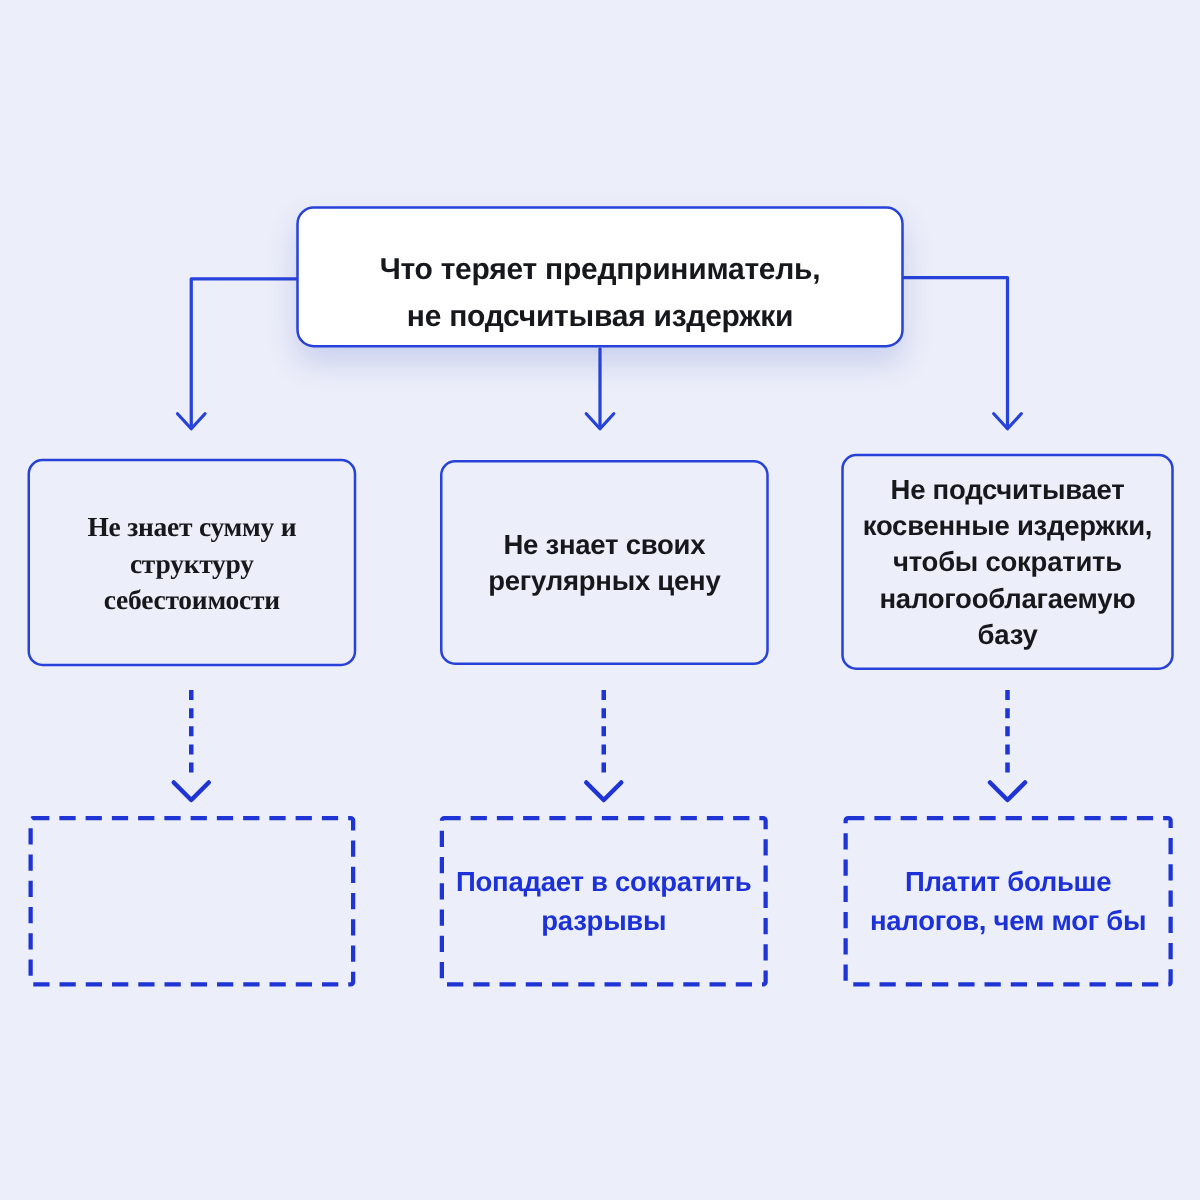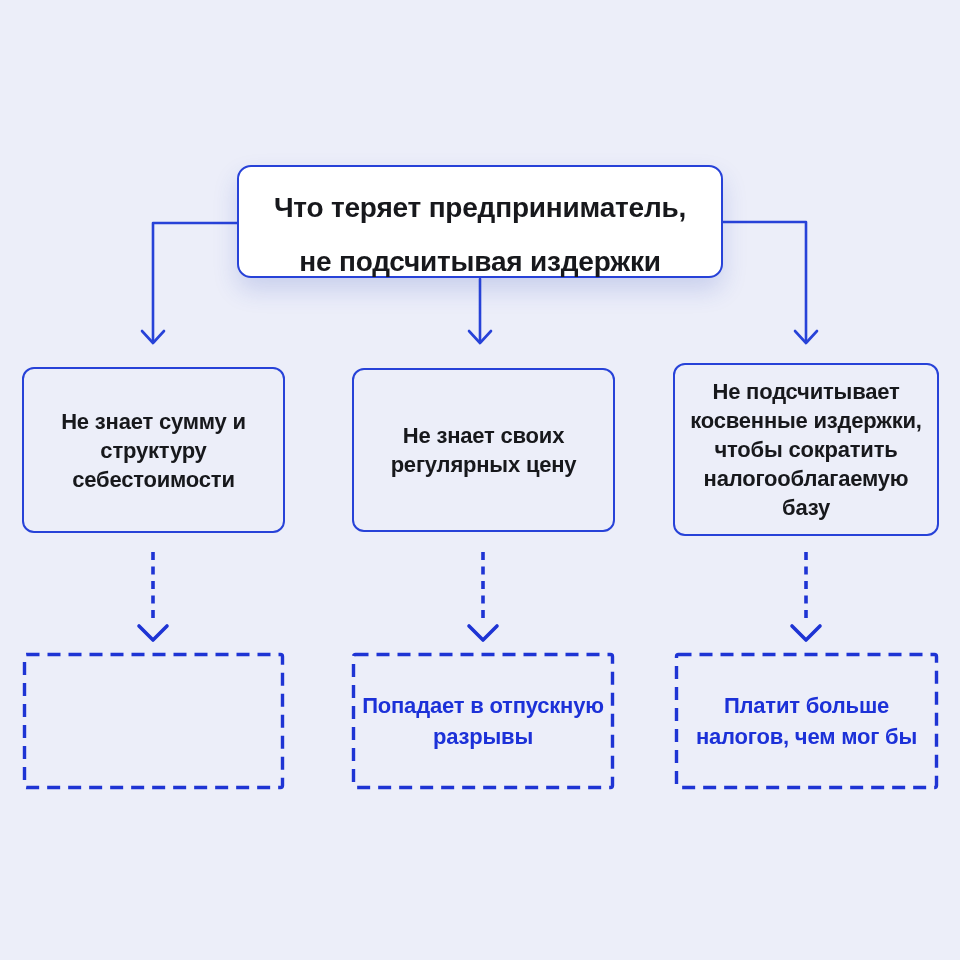--- a/index.html
+++ b/index.html
@@ -59,38 +59,38 @@
   .root-box {
     left: 237px; top: 165px;
     width: 486px; height: 113px;
     background: #ffffff;
     border: 2.5px solid var(--accent, #2742d8);
     border-radius: 14px;
     box-shadow: 0 12px 24px rgba(47, 70, 190, 0.18);
     z-index: 2;
   }
   .root-box .label {
-    font-size: 28px;
-    line-height: 54px;
+    font-size: 24px;
+    line-height: 38px;
     color: var(--text-dark, #17181c);
     margin-top: 27px;
   }
   .cause-box {
     border: 2.5px solid var(--accent, #2742d8);
     border-radius: 12px;
     background: transparent;
     z-index: 2;
     padding: 4px;
   }
   .cause-box .label {
     font-size: 22px;
     line-height: 29px;
     color: var(--text-dark, #17181c);
   }
-  .cause-1 { left: 22px;  top: 367px; width: 263px; height: 166px; }
+  .cause-1 { left: 22px;  top: 367px; width: 263px; height: 166px; font-family: Liberation Serif, serif; }
   .cause-2 { left: 352px; top: 368px; width: 263px; height: 164px; }
   .cause-3 { left: 673px; top: 363px; width: 266px; height: 173px; }
   .effect-box {
     background: transparent;
     z-index: 2;
     padding: 8px;
   }
   .effect-box .label {
     font-size: 22px;
     line-height: 31px;
@@ -154,21 +154,21 @@
   </div>
   <div class="node cause-box cause-3">
     <div class="label">Не подсчитывает
 косвенные издержки,
 чтобы сократить
 налогооблагаемую
 базу</div>
   </div>
 
   <div class="node effect-box effect-2">
-    <div class="label">Попадает в отпускную
+    <div class="label">Попадает в сократить
 разрывы</div>
   </div>
   <div class="node effect-box effect-3">
     <div class="label">Платит больше
 налогов, чем мог бы</div>
   </div>
 
 </div>
 
 </body></html>

